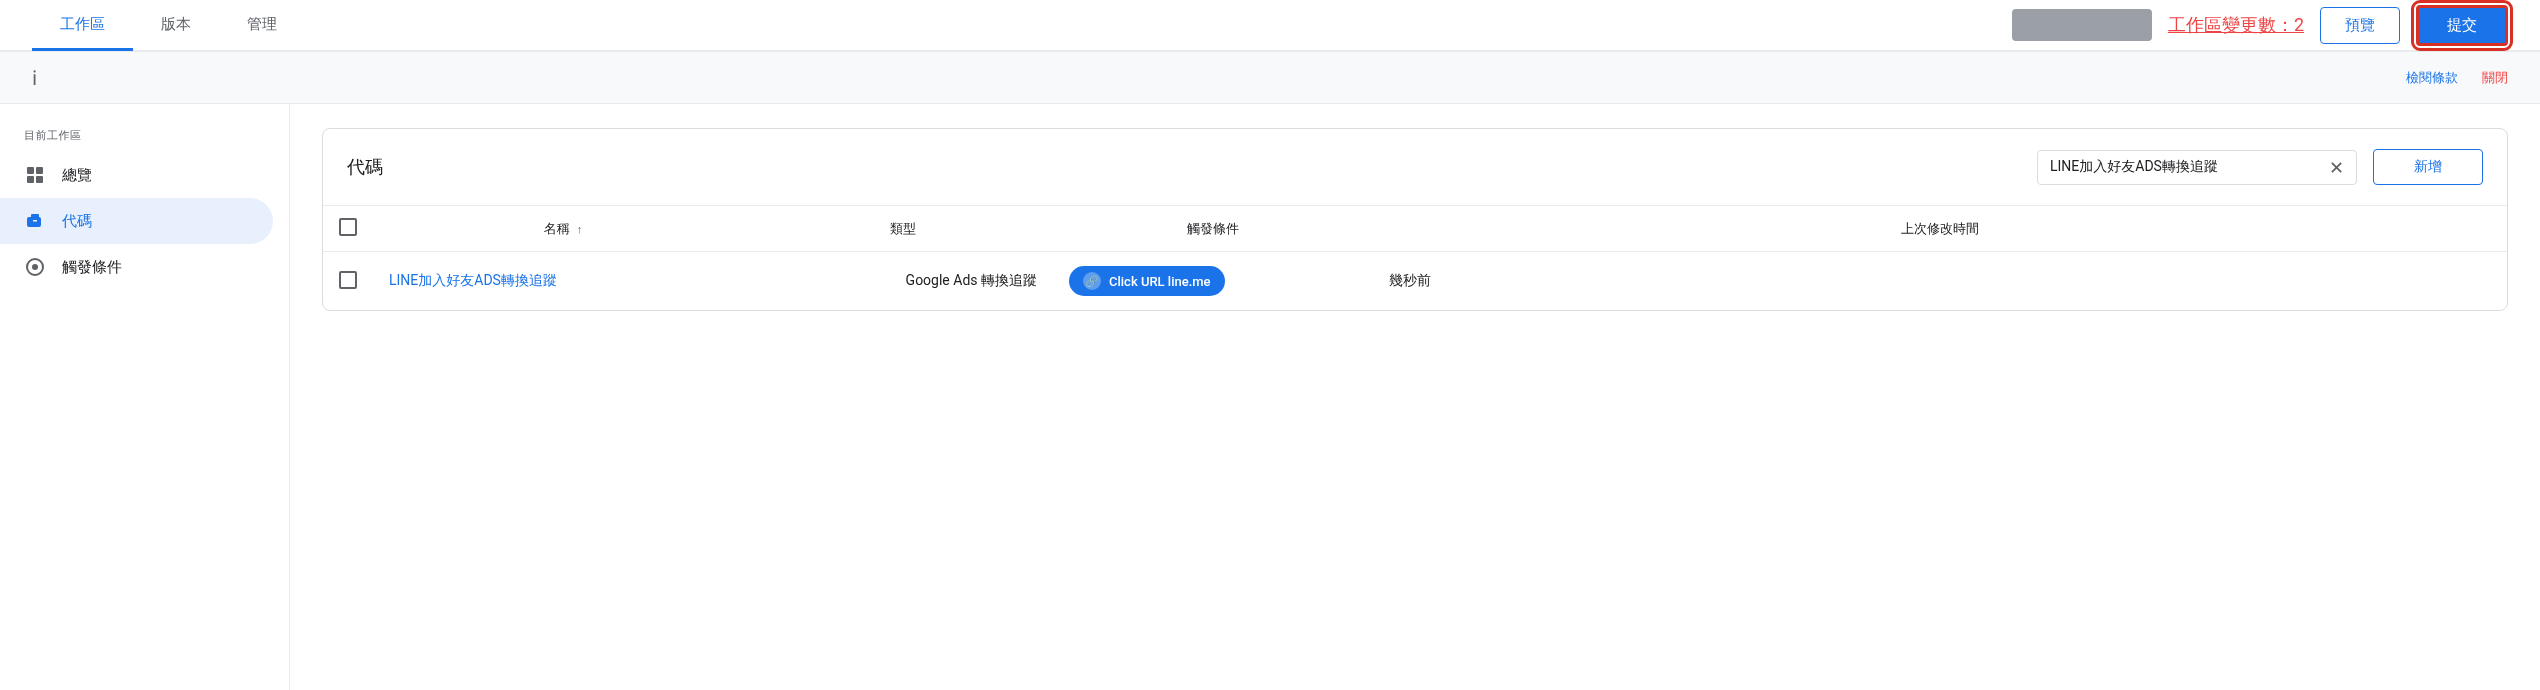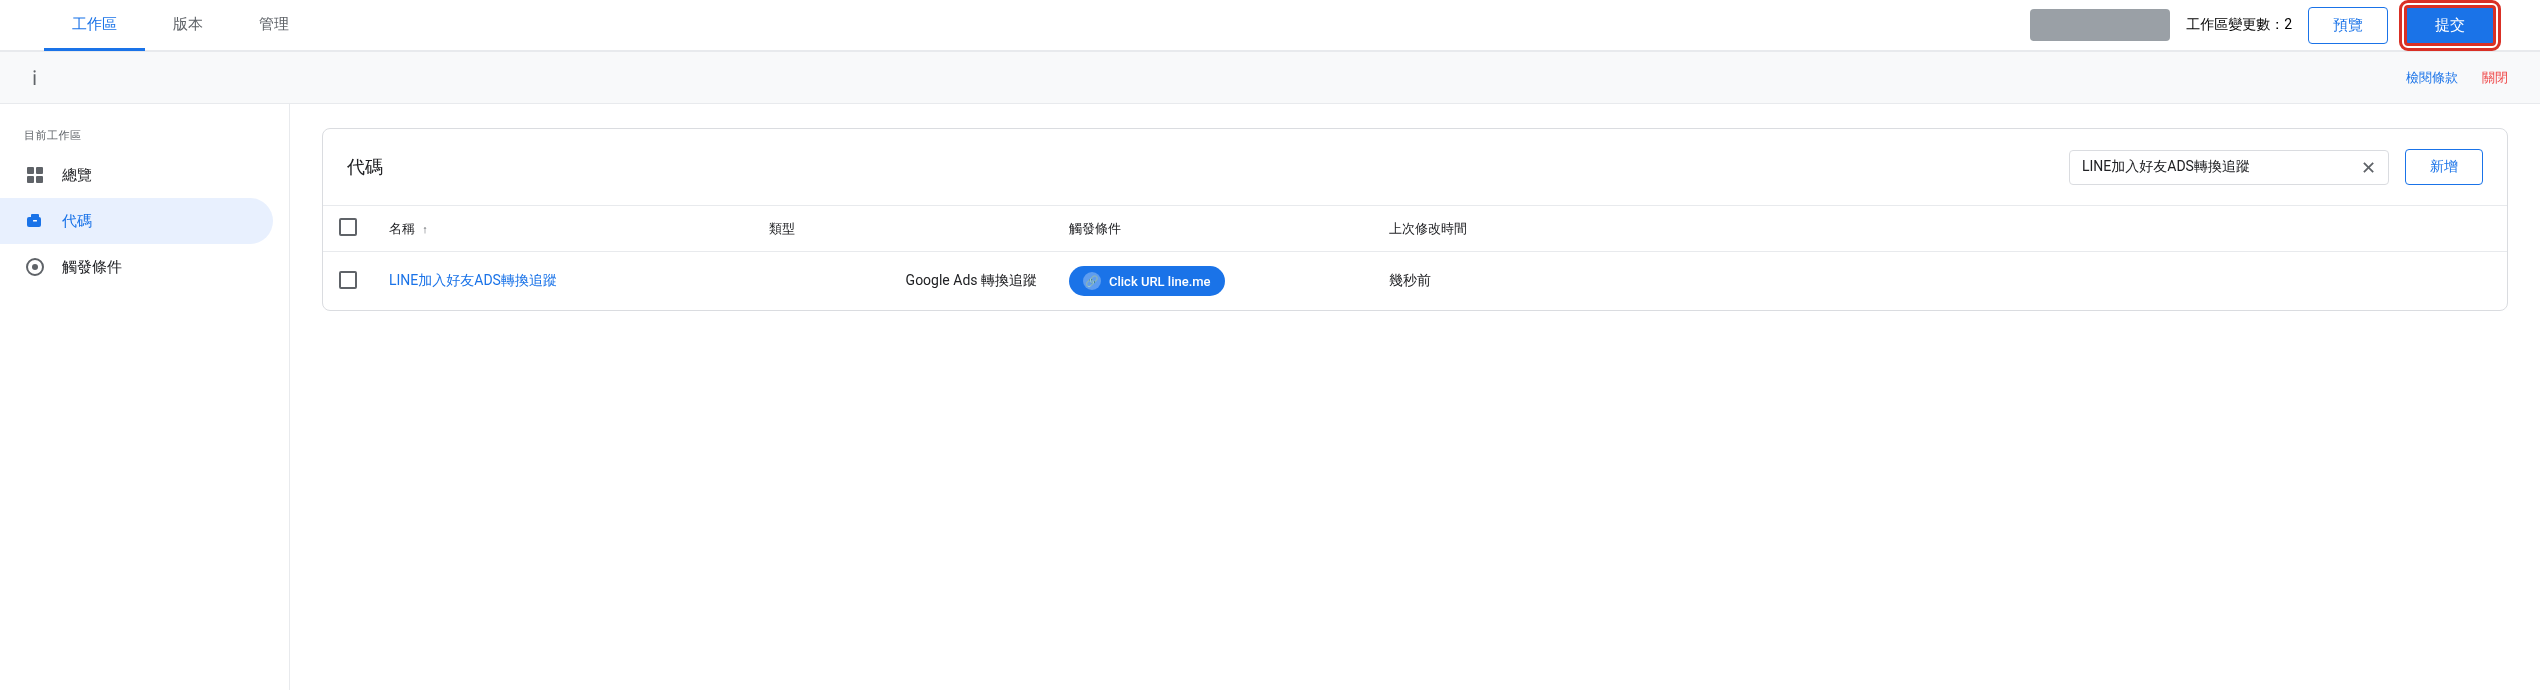--- a/index.html
+++ b/index.html
@@ -11,21 +11,21 @@
       width: 2540px;
       min-height: 690px;
       overflow-x: hidden;
     }
 
     
     .top-nav {
       display: flex;
       align-items: center;
       border-bottom: 2px solid #e8eaed;
-      padding: 0 44px;
+      padding: 0 32px;
       height: 52px;
       position: relative;
       justify-content: center;
     }
     .nav-tabs {
       display: flex;
       align-items: center;
       gap: 0;
       height: 100%;
     }
@@ -54,23 +54,24 @@
     .workspace-indicator {
       background: #9aa0a6;
       color: #fff;
       border-radius: 4px;
       padding: 6px 16px;
       font-size: 13px;
       min-width: 140px;
       height: 32px;
     }
     .workspace-changes {
-      font-size: 14px;
-      color: #000000;
+      font-size: 18px;
+      color: #ef4444;
       white-space: nowrap;
+      text-decoration: underline;
     }
     .btn-preview {
       border: 1px solid #1a73e8;
       background: #fff;
       color: #1a73e8;
       border-radius: 4px;
       padding: 8px 24px;
       font-size: 15px;
       cursor: pointer;
       font-weight: 500;
@@ -232,41 +233,41 @@
     .search-clear {
       color: #5f6368;
       cursor: pointer;
       font-size: 18px;
     }
     .btn-add-new {
       background: #fff;
       border: 1px solid #1a73e8;
       color: #1a73e8;
       border-radius: 4px;
-      padding: 8px 24px;
+      padding: 8px 40px;
       font-size: 14px;
       cursor: pointer;
       font-weight: 500;
       white-space: nowrap;
     }
 
     
     .tags-table {
       width: 100%;
       border-collapse: collapse;
     }
     .tags-table thead tr {
       border-bottom: 1px solid #e8eaed;
     }
     .tags-table th {
       padding: 12px 16px;
       font-size: 13px;
       font-weight: 500;
       color: #202124;
-      text-align: left;
+      text-align: center;
     }
     .tags-table td {
       padding: 14px 16px;
       font-size: 14px;
       color: #202124;
       vertical-align: middle;
     }
     .tags-table tbody tr {
       border-bottom: 1px solid #e8eaed;
     }

